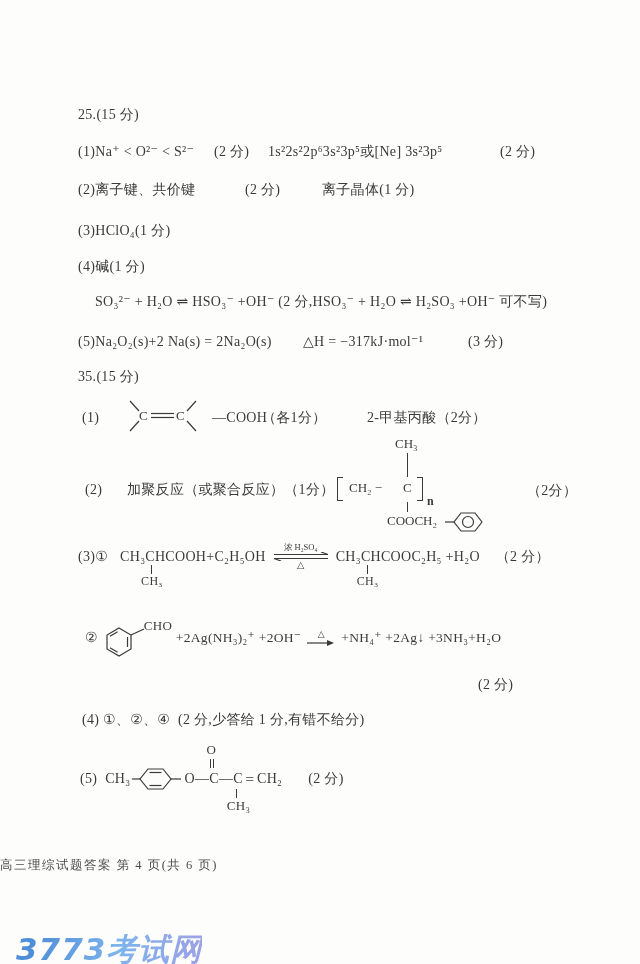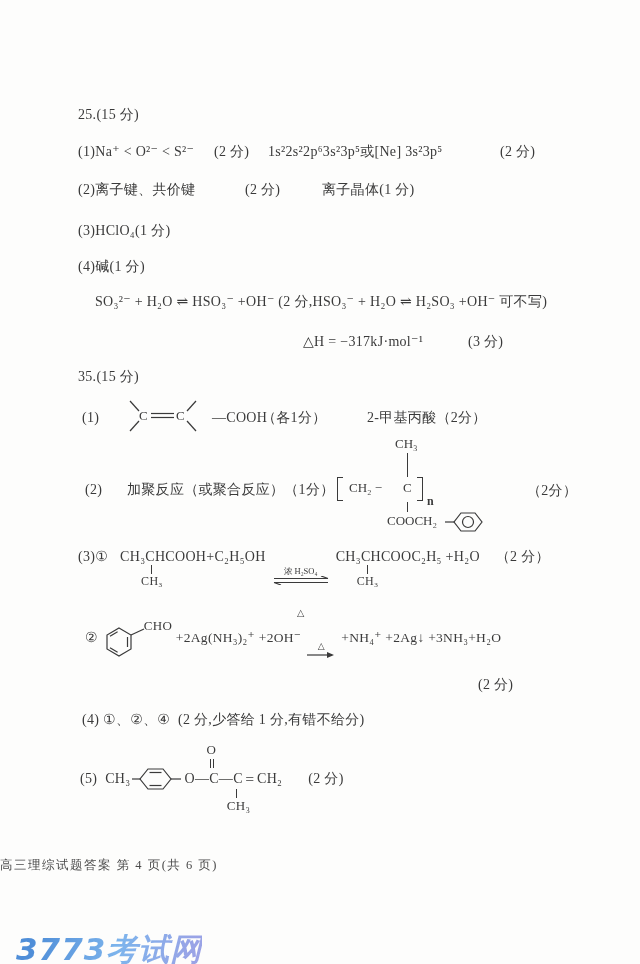--- a/index.html
+++ b/index.html
@@ -16,21 +16,21 @@
   .f13{font-size:13px;}
   .f135{font-size:13.5px;}
   .f12{font-size:12px;}
   .vb{position:absolute;width:1.2px;background:#3a3a3a;}
   .sub{position:absolute;font-size:12px;white-space:nowrap;line-height:13px;}
   .brk{position:absolute;width:6px;height:24px;box-sizing:border-box;
        border-top:1.6px solid #3a3a3a;border-bottom:1.6px solid #3a3a3a;}
   .brk.l{border-left:1.6px solid #3a3a3a;}
   .brk.r{border-right:1.6px solid #3a3a3a;}
   .arrcol{display:inline-flex;flex-direction:column;align-items:center;line-height:1;}
-  .alab{font-size:8.5px;letter-spacing:0;white-space:nowrap;margin-top:24px;}
+  .alab{font-size:8.5px;letter-spacing:0;white-space:nowrap;}
   .dbond{position:absolute;width:4px;height:9px;box-sizing:border-box;
          border-left:1.2px solid #3a3a3a;border-right:1.2px solid #3a3a3a;}
   svg line,svg polygon,svg polyline,svg circle{stroke:#3a3a3a;stroke-width:1.2;}
   svg .fill{fill:#3a3a3a;stroke:none;}
   .footer{position:absolute;left:0;right:0;top:857px;
           font-size:12.5px;letter-spacing:1.5px;color:#4a4a4a;}
   .wm{position:absolute;left:16px;top:889px;}
   .wm-title{
     font-family:"DejaVu Sans","Liberation Sans",sans-serif;
     font-style:italic;font-weight:bold;font-size:31px;line-height:34px;letter-spacing:1px;
@@ -63,20 +63,21 @@
 
   <div class="ln" style="left:78px;top:181px">(2)离子键、共价键</div>
   <div class="ln" style="left:245px;top:181px">(2 分)</div>
   <div class="ln" style="left:322px;top:181px">离子晶体(1 分)</div>
 
   <div class="ln" style="left:78px;top:222px">(3)HClO₄(1 分)</div>
 
   <div class="ln" style="left:78px;top:258px">(4)碱(1 分)</div>
   <div class="ln" style="left:95px;top:293px">SO₃²⁻ + H₂O ⇌ HSO₃⁻ +OH⁻ (2 分,HSO₃⁻ + H₂O ⇌ H₂SO₃ +OH⁻ 可不写)</div>
 
+  <div class="ln" style="left:78px;top:333px">(5)Na₂O₂(s)+2 Na(s) = 2Na₂O(s)</div>
   <div class="ln" style="left:303px;top:333px">△H = −317kJ·mol⁻¹</div>
   <div class="ln" style="left:468px;top:333px">(3 分)</div>
 
   <div class="ln" style="left:78px;top:368px">35.(15 分)</div>
 
   <div class="ln" style="left:82px;top:409px">(1)</div>
   <span class="rel" style="position:absolute;left:128px;top:392px;width:78px;height:48px">
     <svg width="78" height="48" style="position:absolute;left:0;top:0">
       <line x1="11" y1="19" x2="2" y2="9"></line>
       <line x1="11" y1="29" x2="2" y2="39"></line>

